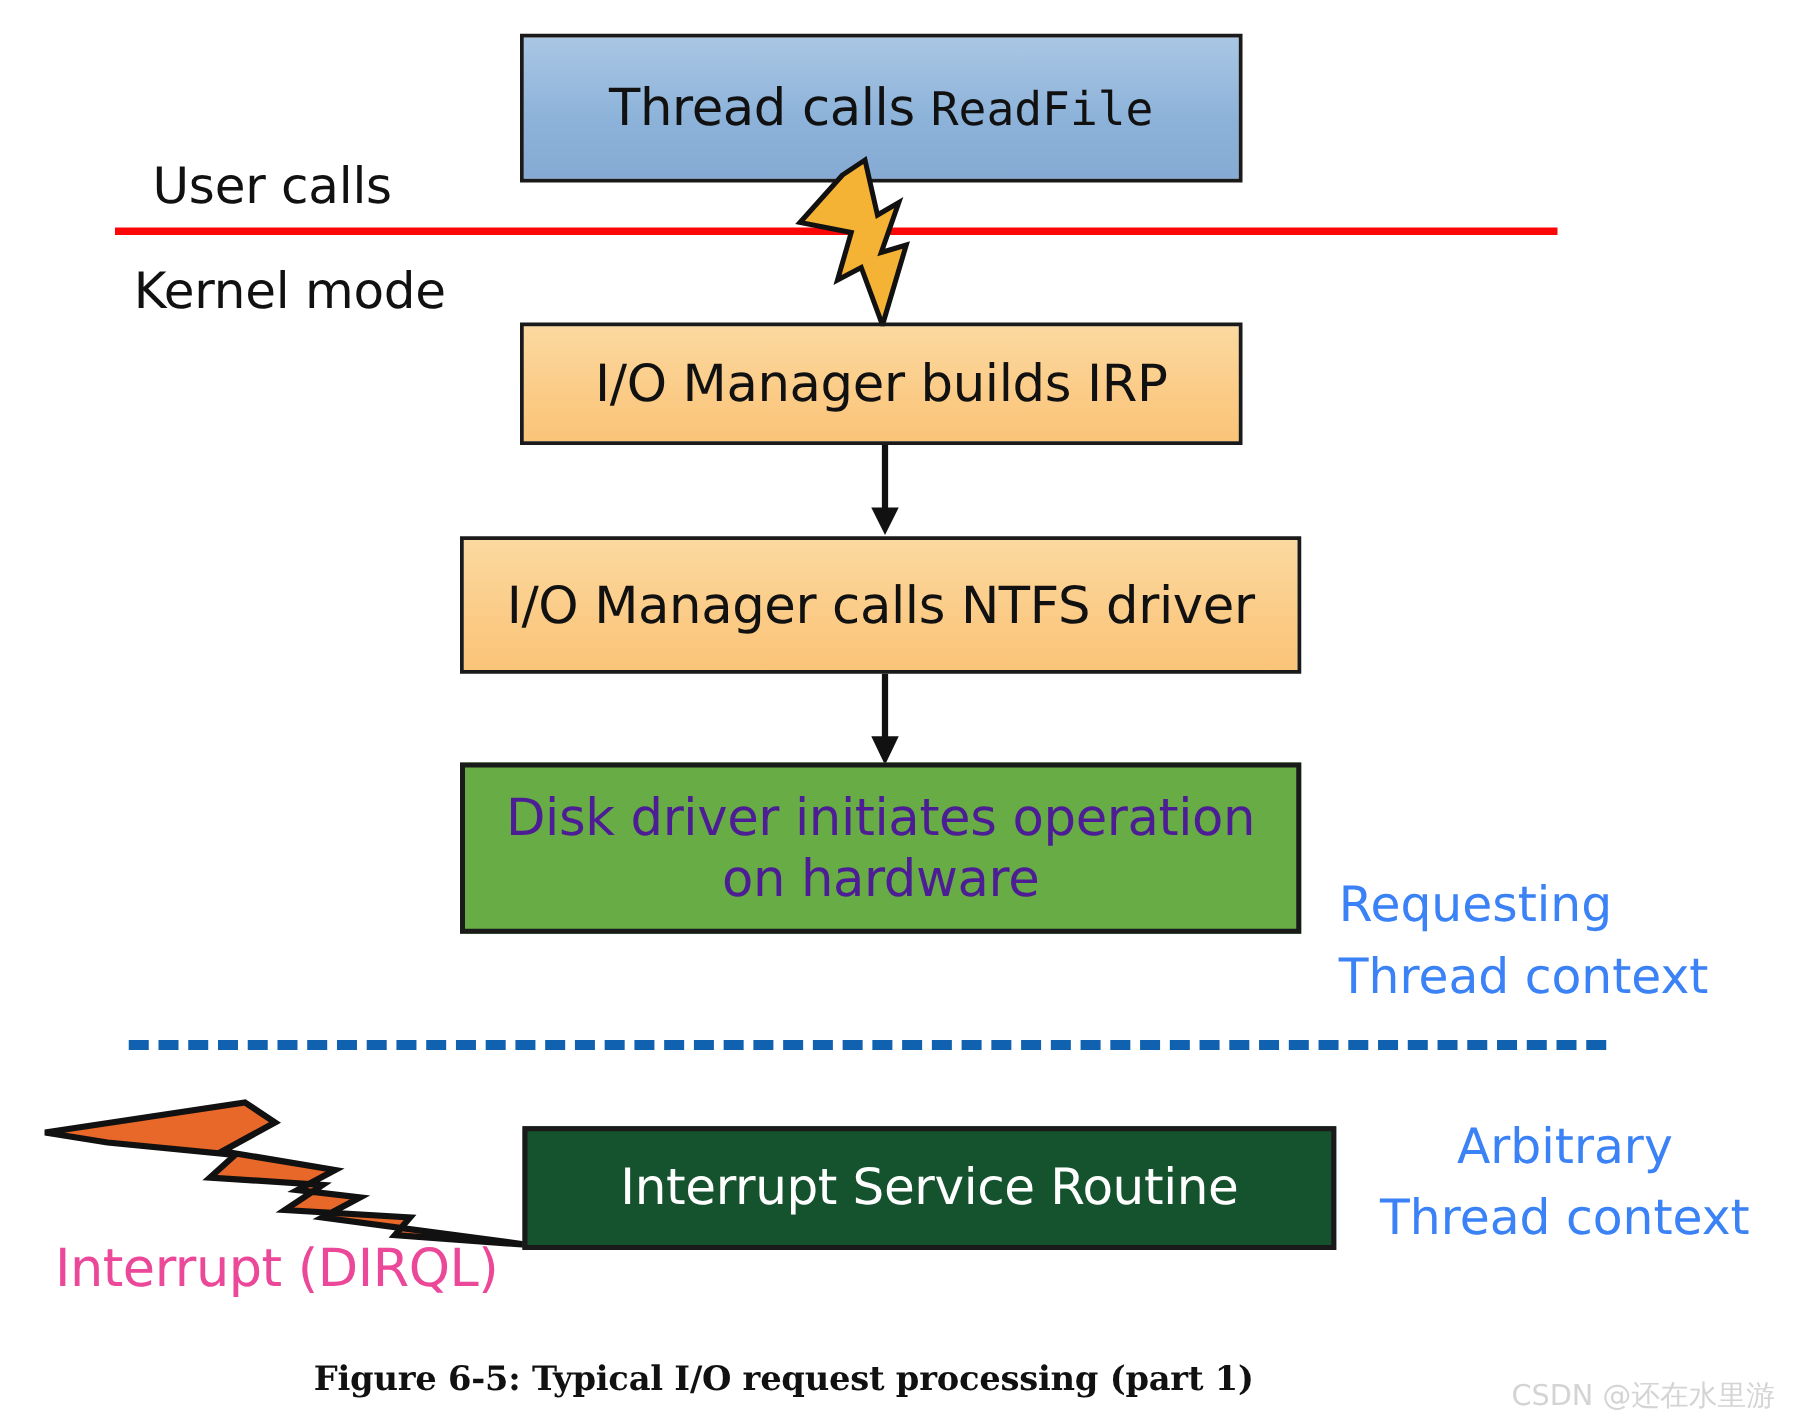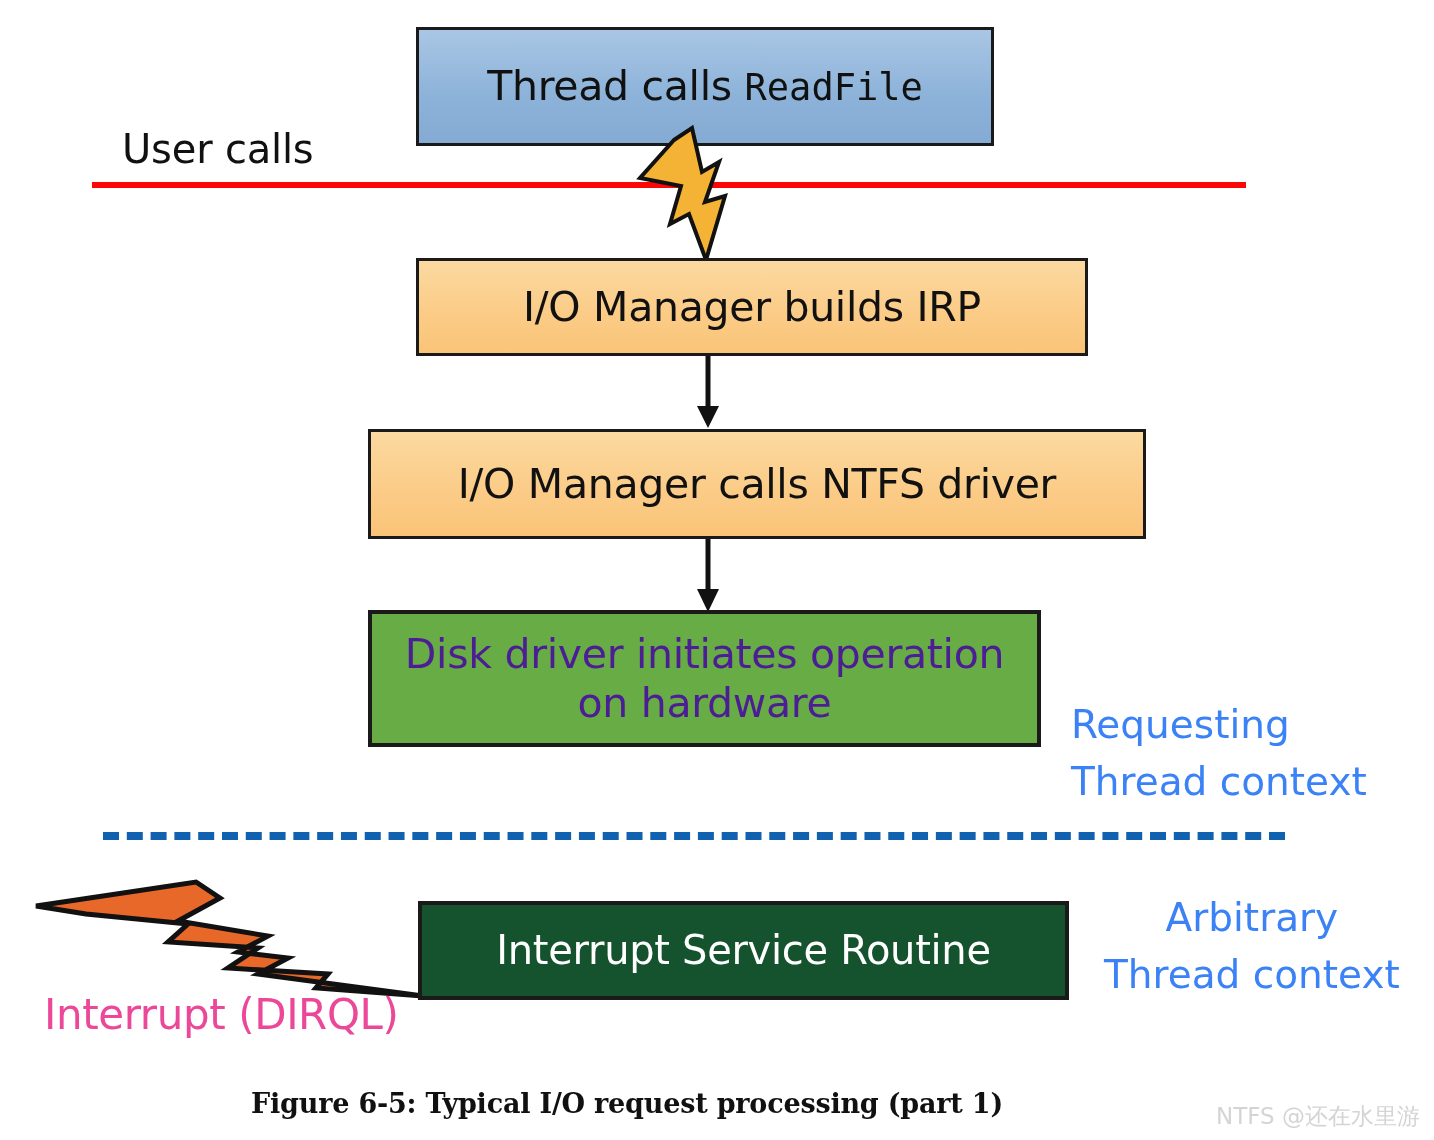--- a/index.html
+++ b/index.html
@@ -45,31 +45,31 @@
   #box-thread .mono {
     font-family: "DejaVu Sans Mono", "Liberation Mono", monospace;
     font-size: 37px;
     letter-spacing: 0px;
   }
 
   
   #box-irp {
     left: 416px;
     top: 258px;
-    width: 672px;
+    width: 578px;
     height: 98px;
     background: linear-gradient(180deg, #fbd9a0 0%, #fbcb86 60%, #fac478 100%);
     font-size: 41px;
   }
 
   
   #box-ntfs {
     left: 368px;
     top: 429px;
-    width: 778px;
+    width: 673px;
     height: 110px;
     background: linear-gradient(180deg, #fbd9a0 0%, #fbcb86 60%, #fac478 100%);
     font-size: 41px;
   }
 
   
   #box-disk {
     left: 368px;
     top: 610px;
     width: 673px;
@@ -181,20 +181,21 @@
 <body>
 
 <div id="canvas">
 
   <div class="node" id="box-thread">
     <span><span>Thread calls </span><span class="mono">ReadFile</span></span>
   </div>
 
   <div class="mode-label" id="label-user-mode">User calls</div>
   <div id="line-mode-divider"></div>
+  <div class="mode-label" id="label-kernel-mode">Kernel mode</div>
 
   <svg class="bolt" id="bolt-syscall" style="left:626px; top:120px;" width="150" height="145" viewBox="0 0 150 145">
     <polygon points="48,20 66,8 76,52 93,42 79,82 99,76 80,140 63,94 44,104 55,66 14,58" fill="#f5b335" stroke="#111111" stroke-width="4" stroke-linejoin="miter"></polygon>
   </svg>
 
   <div class="node" id="box-irp">
     <span>I/O Manager builds IRP</span>
   </div>
 
   <svg class="arrow-svg" style="left:692px; top:356px;" width="32" height="76" viewBox="0 0 32 76">
@@ -231,15 +232,15 @@
     <polygon points="168,6 192,22 150,45 240,60 210,76 260,82 230,98 395,120 288,112 300,98 200,92 230,72 140,66 160,48 58,38 8,30" fill="#e8682a" stroke="#111111" stroke-width="5" stroke-linejoin="miter"></polygon>
   </svg>
 
   <div class="node" id="box-isr">
     <span>Interrupt Service Routine</span>
   </div>
 
   <div id="label-interrupt">Interrupt (DIRQL)</div>
 
   <div id="caption">Figure 6-5: Typical I/O request processing (part 1)</div>
-  <div id="watermark">NTFS @还在水里游</div>
+  <div id="watermark">CSDN @还在水里游</div>
 
 </div>
 
 </body></html>

